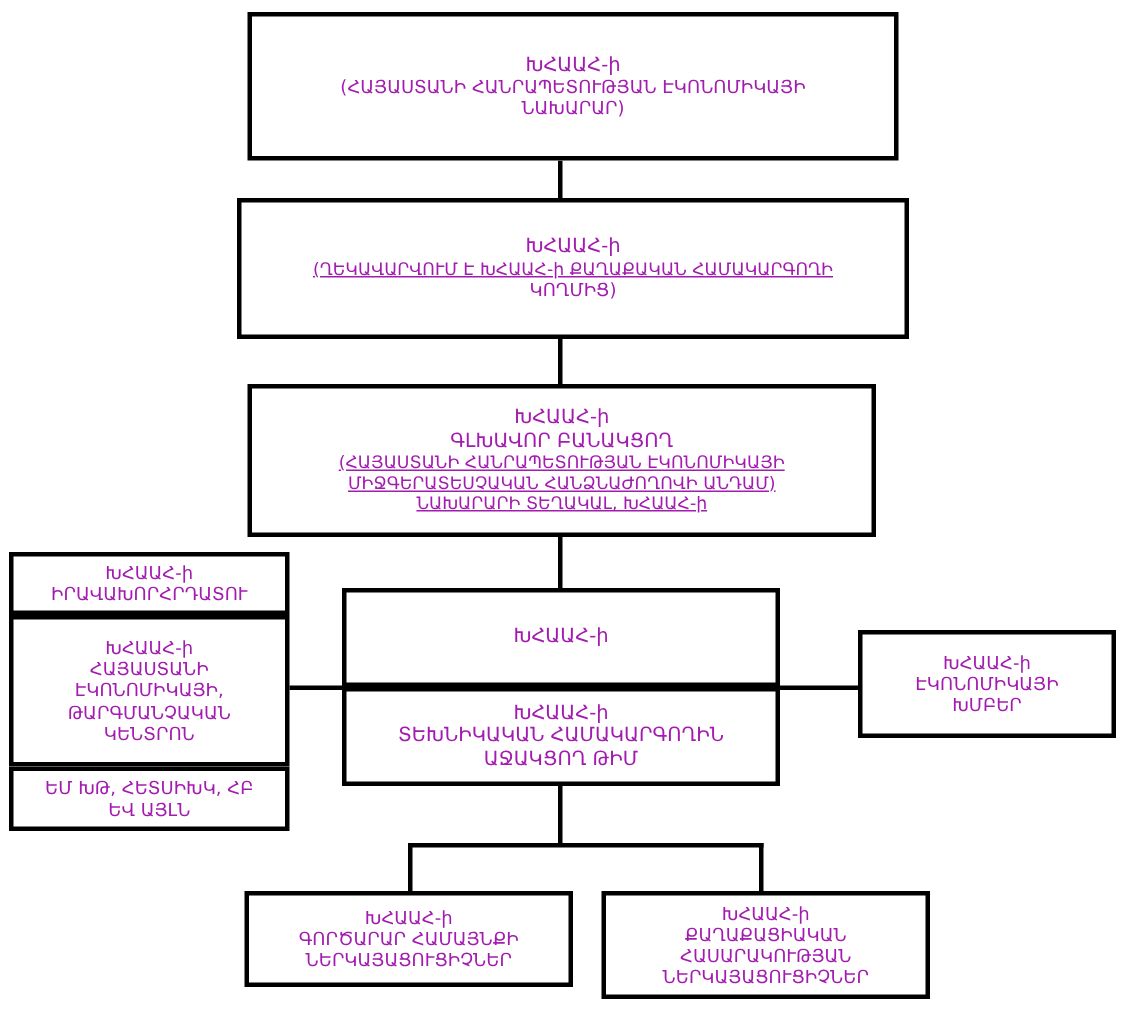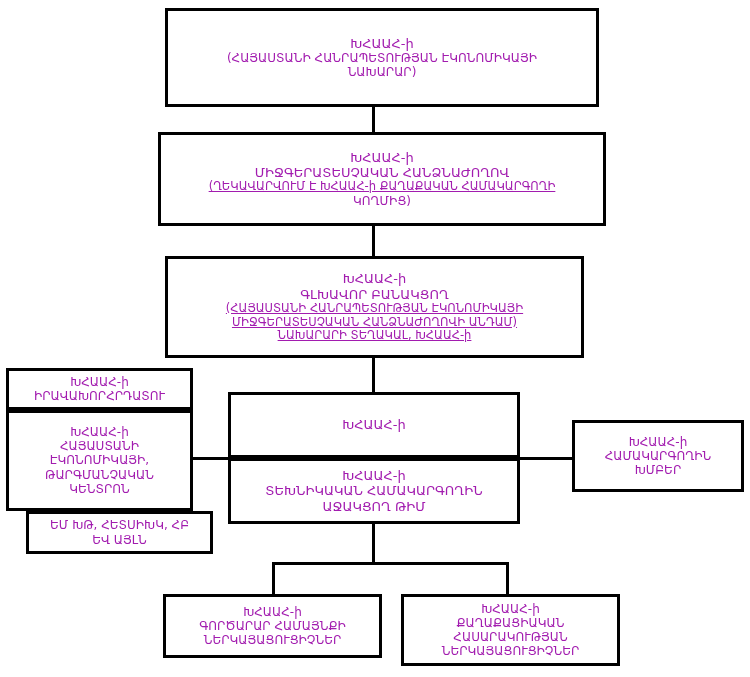--- a/index.html
+++ b/index.html
@@ -69,21 +69,20 @@
   <div class="conn vline" style="left:506px; top:562px; height:32px;"></div>
 
   <div class="box" style="left:165px; top:8px; width:434px; height:99px;">
     <span class="ln fs13">ԽՀԱԱՀ-ի</span>
     <span class="ln fs12">(ՀԱՅԱՍՏԱՆԻ ՀԱՆՐԱՊԵՏՈՒԹՅԱՆ ԷԿՈՆՈՄԻԿԱՅԻ</span>
     <span class="ln fs12">ՆԱԽԱՐԱՐ)</span>
   </div>
 
   <div class="box" style="left:158px; top:132px; width:448px; height:94px;">
     <span class="ln fs13">ԽՀԱԱՀ-ի</span>
-    <span class="ln fs13">ՄԻՋԳԵՐԱՏԵՍՉԱԿԱՆ ՀԱՆՁՆԱԺՈՂՈՎ</span>
     <span class="ln fs115">(ՂԵԿԱՎԱՐՎՈՒՄ Է ԽՀԱԱՀ-ի ՔԱՂԱՔԱԿԱՆ ՀԱՄԱԿԱՐԳՈՂԻ</span>
     <span class="ln fs12">ԿՈՂՄԻՑ)</span>
   </div>
 
   <div class="box" style="left:165px; top:256px; width:419px; height:102px;">
     <span class="ln fs13">ԽՀԱԱՀ-ի</span>
     <span class="ln fs13">ԳԼԽԱՎՈՐ ԲԱՆԱԿՑՈՂ</span>
     <span class="ln fs115">(ՀԱՅԱՍՏԱՆԻ ՀԱՆՐԱՊԵՏՈՒԹՅԱՆ ԷԿՈՆՈՄԻԿԱՅԻ</span>
     <span class="ln fs115">ՄԻՋԳԵՐԱՏԵՍՉԱԿԱՆ ՀԱՆՁՆԱԺՈՂՈՎԻ ԱՆԴԱՄ)</span>
     <span class="ln fs115">ՆԱԽԱՐԱՐԻ ՏԵՂԱԿԱԼ, ԽՀԱԱՀ-ի</span>
@@ -95,38 +94,38 @@
   </div>
 
   <div class="box" style="left:6px; top:410px; width:187px; height:101px;">
     <span class="ln fs12">ԽՀԱԱՀ-ի</span>
     <span class="ln fs12">ՀԱՅԱՍՏԱՆԻ</span>
     <span class="ln fs12">ԷԿՈՆՈՄԻԿԱՅԻ,</span>
     <span class="ln fs12">ԹԱՐԳՄԱՆՉԱԿԱՆ</span>
     <span class="ln fs12">ԿԵՆՏՐՈՆ</span>
   </div>
 
-  <div class="box" style="left:6px; top:511px; width:187px; height:43px;margin-left:20px;">
+  <div class="box" style="left:6px; top:511px; width:187px; height:43px;">
     <span class="ln fs12">ԵՄ ԽԹ, ՀԵՏՍԻԽԿ, ՀԲ</span>
     <span class="ln fs12">ԵՎ ԱՅԼՆ</span>
   </div>
 
   <div class="box" style="left:228px; top:392px; width:292px; height:66px;">
     <span class="ln fs13">ԽՀԱԱՀ-ի</span>
   </div>
 
   <div class="box" style="left:228px; top:458px; width:292px; height:66px;">
     <span class="ln fs13">ԽՀԱԱՀ-ի</span>
     <span class="ln fs13">ՏԵԽՆԻԿԱԿԱՆ ՀԱՄԱԿԱՐԳՈՂԻՆ</span>
     <span class="ln fs13">ԱՋԱԿՑՈՂ ԹԻՄ</span>
   </div>
 
   <div class="box" style="left:572px; top:420px; width:172px; height:72px;">
     <span class="ln fs12">ԽՀԱԱՀ-ի</span>
-    <span class="ln fs12">ՀԱՄԱԿԱՐԳՈՂԻՆ</span>
+    <span class="ln fs12">ԷԿՈՆՈՄԻԿԱՅԻ</span>
     <span class="ln fs12">ԽՄԲԵՐ</span>
   </div>
 
   <div class="box" style="left:163px; top:594px; width:219px; height:64px;">
     <span class="ln fs12">ԽՀԱԱՀ-ի</span>
     <span class="ln fs12">ԳՈՐԾԱՐԱՐ ՀԱՄԱՅՆՔԻ</span>
     <span class="ln fs12">ՆԵՐԿԱՅԱՑՈՒՑԻՉՆԵՐ</span>
   </div>
 
   <div class="box" style="left:401px; top:594px; width:219px; height:72px;">

